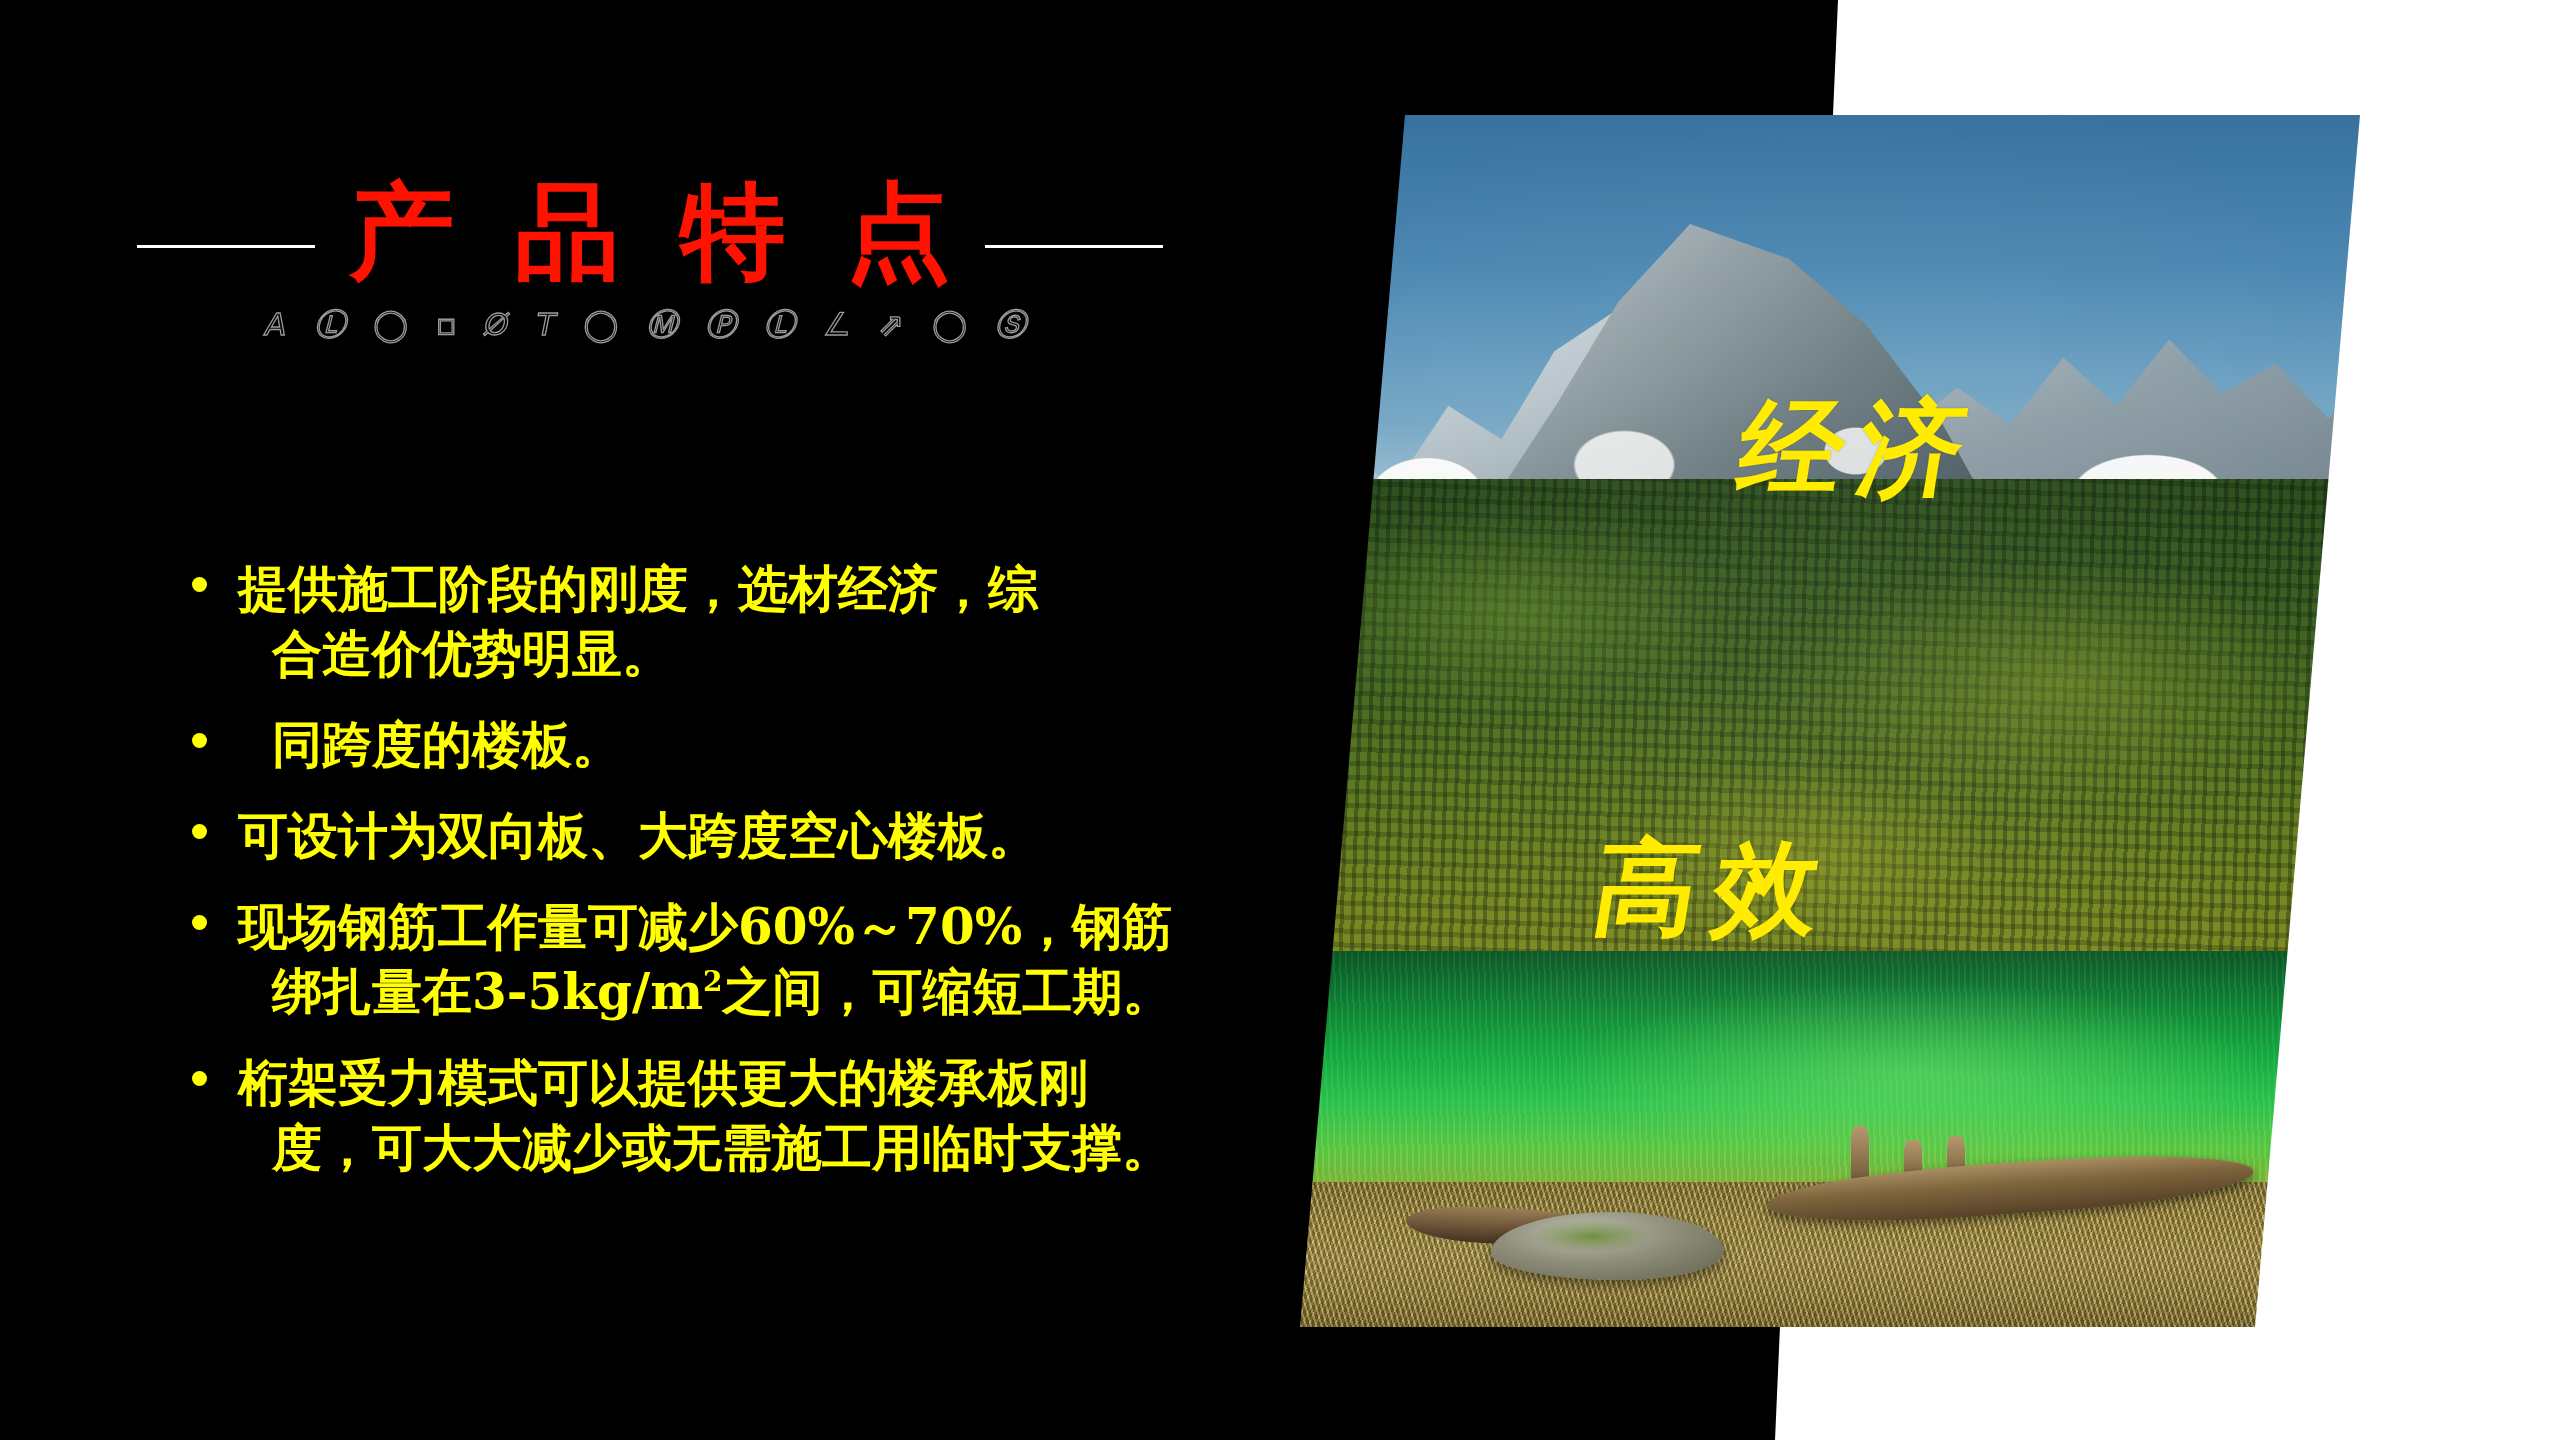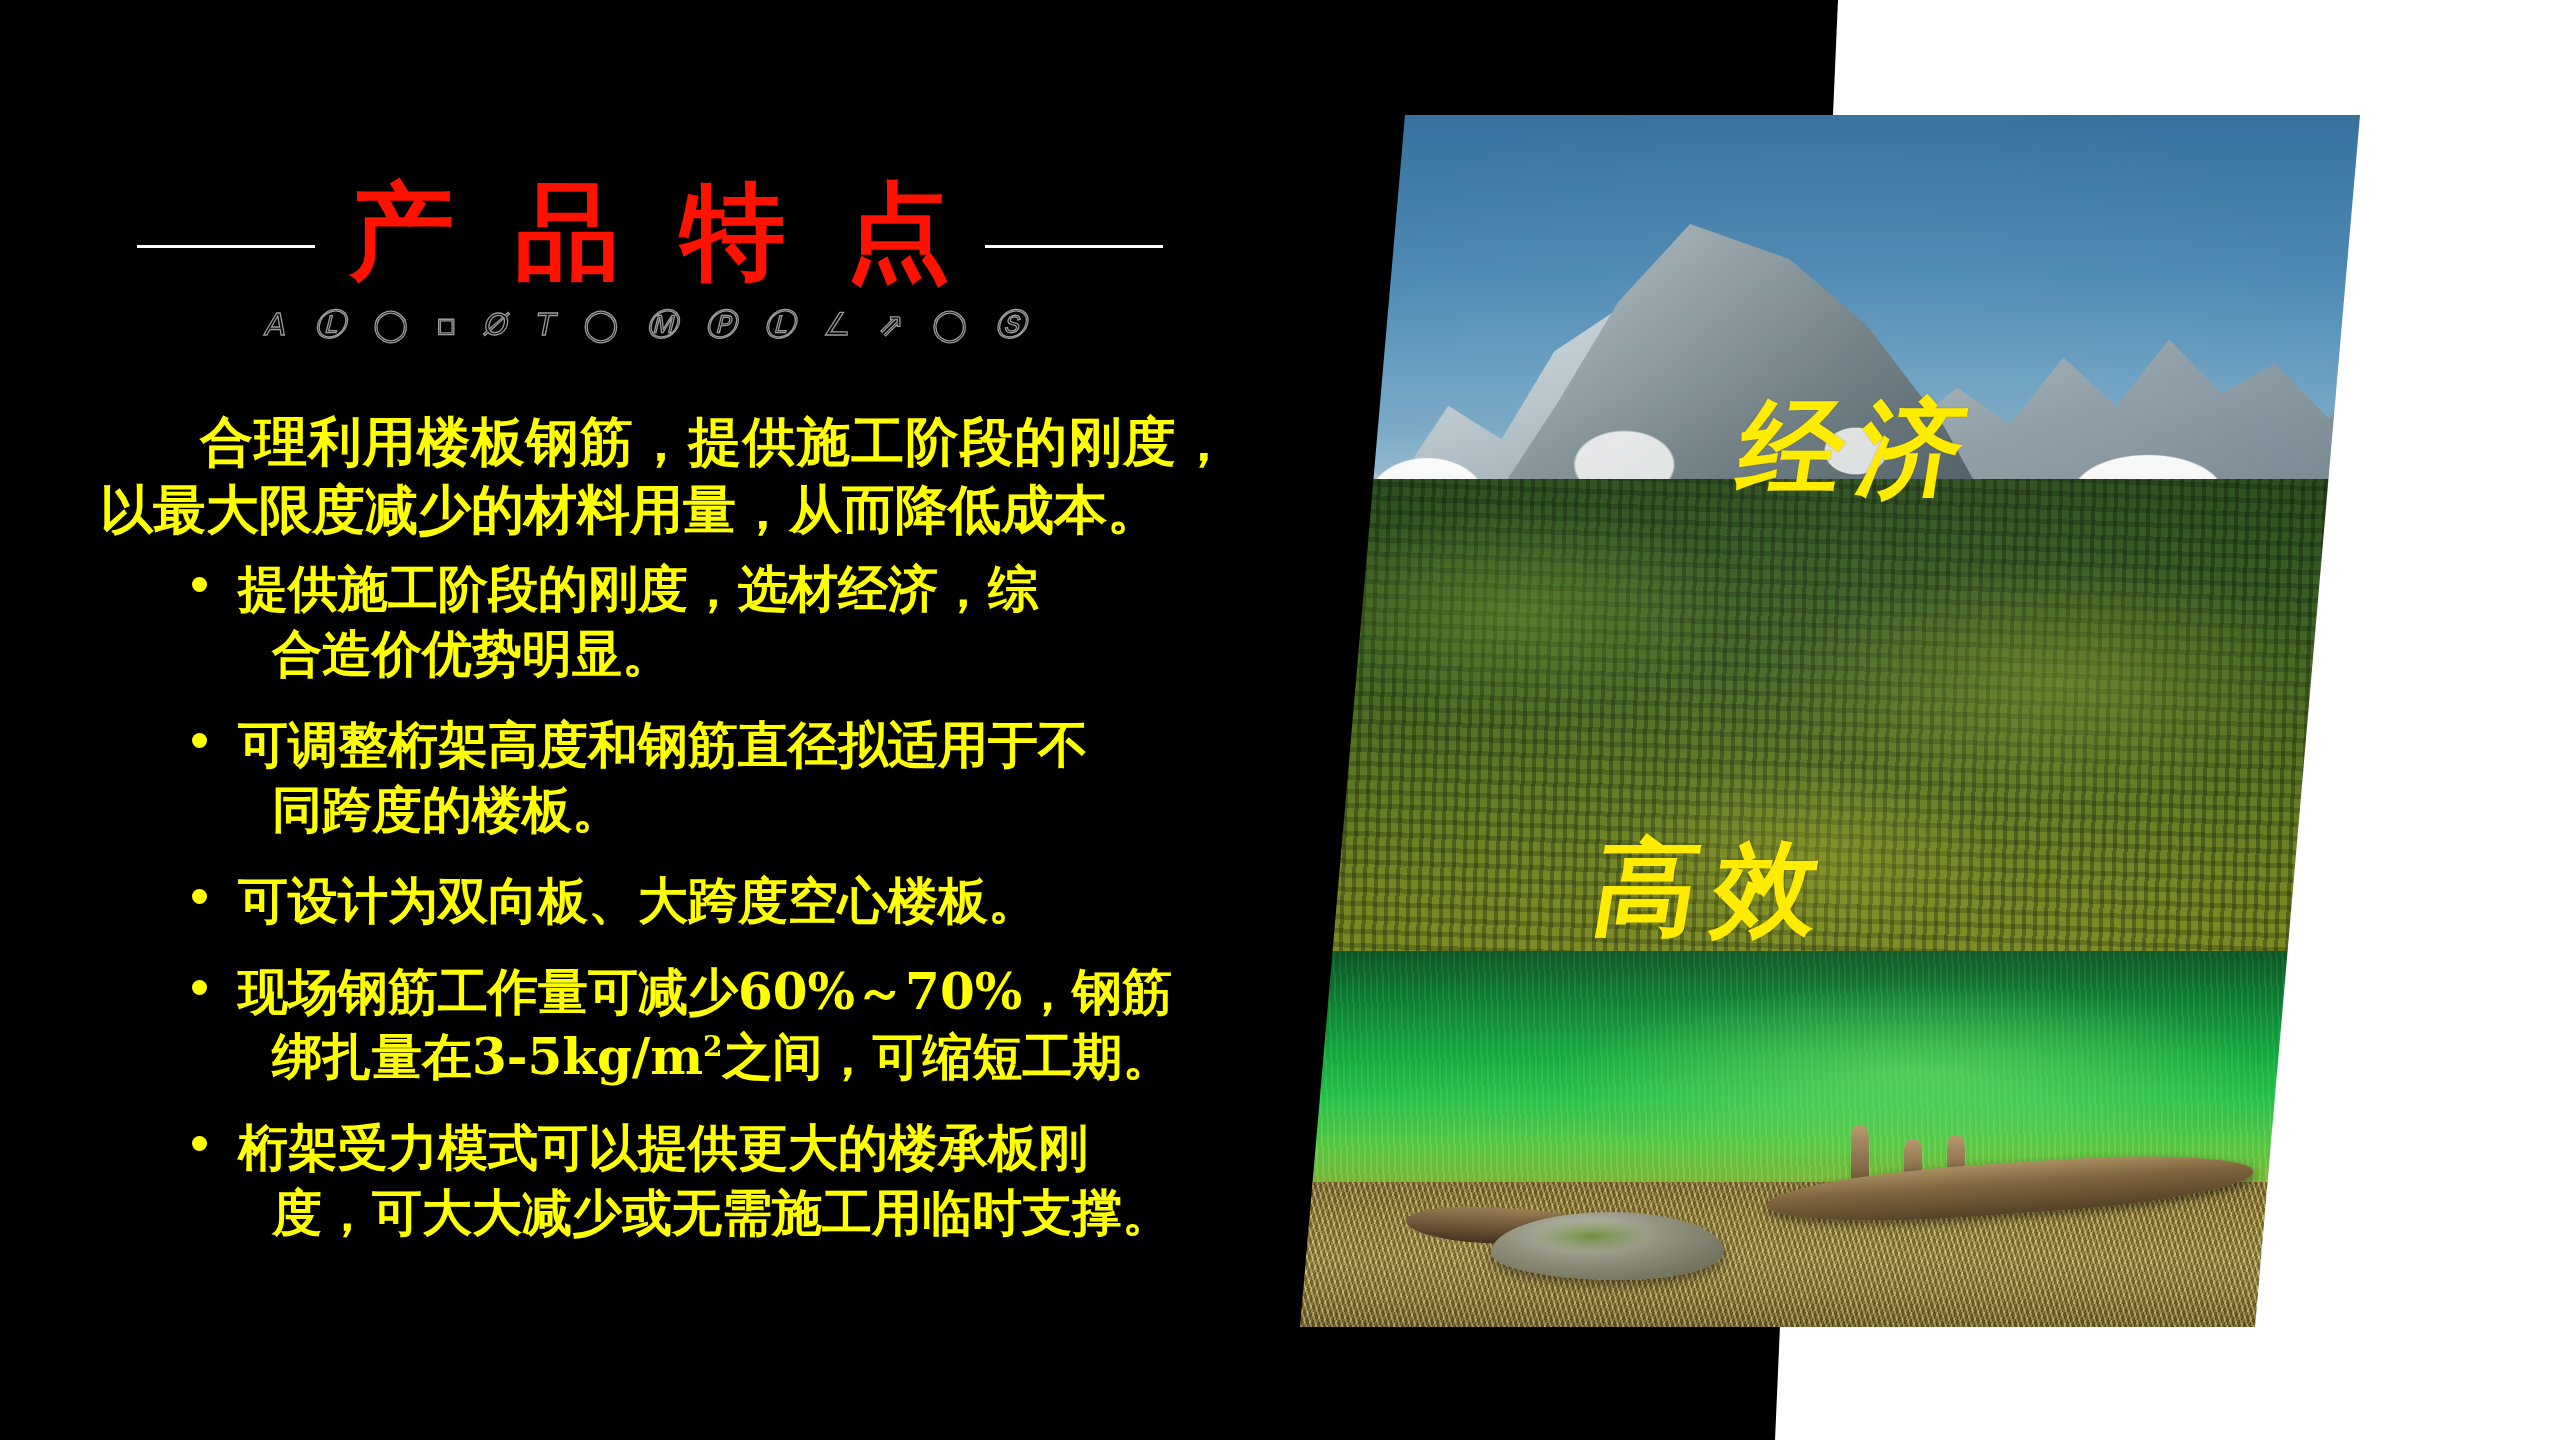--- a/index.html
+++ b/index.html
@@ -298,36 +298,34 @@
   <div class="left-col">
 
     <div class="title-row">
       <span class="title-rule left"></span>
       <span class="title-text">产 品 特 点</span>
       <span class="title-rule right"></span>
     </div>
 
     <div class="subtitle">A Ⓛ ◯ ▫ Ø  T ◯ Ⓜ Ⓟ Ⓛ ∠ ⇗ ◯ Ⓢ</div>
 
-    <div class="intro">合理利用楼板钢筋，提供施工阶段的刚度，以最大限度减少的材料用量，从而降低成本。</div>
 
     <div class="bullets">
 
       <div class="bullet">
         <span class="dot"></span>
         <span class="txt">
           <span>提供施工阶段的刚度，选材经济，综</span>
           <span class="ln2">合造价优势明显。</span>
         </span>
       </div>
 
       <div class="bullet">
         <span class="dot"></span>
         <span class="txt">
-          <span>可调整桁架高度和钢筋直径拟适用于不</span>
           <span class="ln2">同跨度的楼板。</span>
         </span>
       </div>
 
       <div class="bullet">
         <span class="dot"></span>
         <span class="txt">
           <span>可设计为双向板、大跨度空心楼板。</span>
         </span>
       </div>

